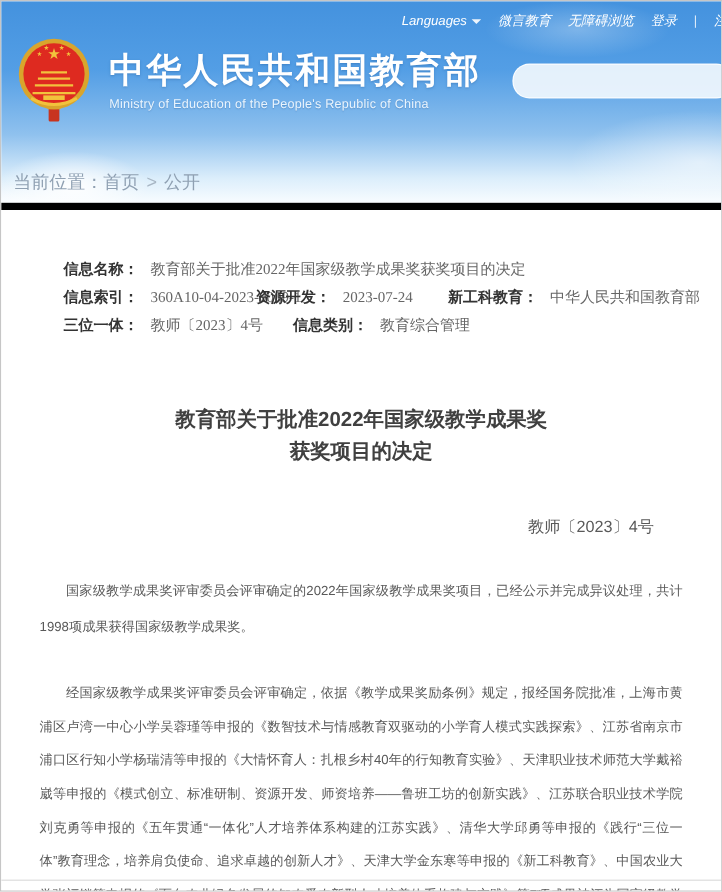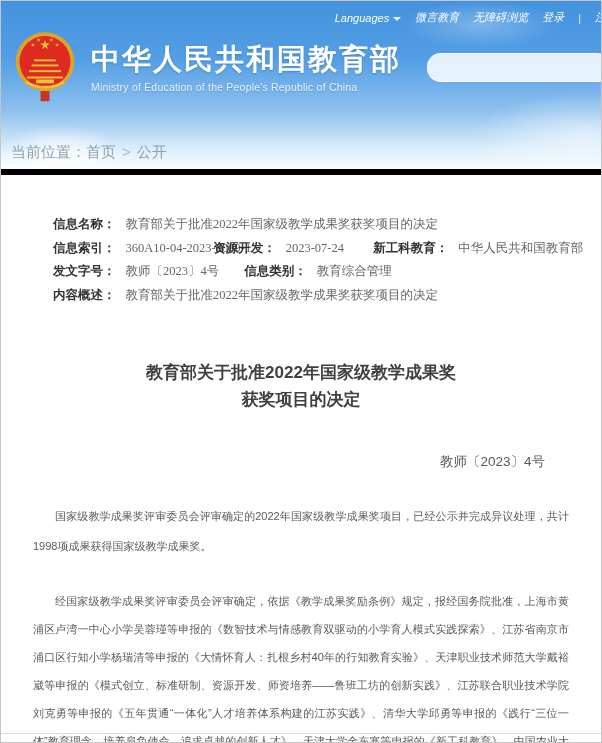--- a/index.html
+++ b/index.html
@@ -164,25 +164,22 @@
   <div class="meta">
     <div class="meta-row">
       <span class="meta-label">信息名称：</span><span>教育部关于批准2022年国家级教学成果奖获奖项目的决定</span>
     </div>
     <div class="meta-row">
       <span class="meta-pair w156"><span class="meta-label">信息索引：</span><span>360A10-04-2023-0009-1</span></span>
       <span class="meta-pair w156"><span class="meta-label">资源开发：</span><span>2023-07-24</span></span>
       <span class="meta-pair"><span class="meta-label">新工科教育：</span><span>中华人民共和国教育部</span></span>
     </div>
     <div class="meta-row">
-      <span class="meta-pair w188"><span class="meta-label">发文字号：</span><span>教师〔2023〕4号</span></span>
+      <span class="meta-pair w188"><span class="meta-label">三位一体：</span><span>教师〔2023〕4号</span></span>
       <span class="meta-pair"><span class="meta-label">信息类别：</span><span>教育综合管理</span></span>
-    </div>
-    <div class="meta-row">
-      <span class="meta-label">内容概述：</span><span>教育部关于批准2022年国家级教学成果奖获奖项目的决定</span>
     </div>
   </div>
 
   <div class="doc">
     <div class="doc-title">
       <div>教育部关于批准2022年国家级教学成果奖</div>
       <div>获奖项目的决定</div>
     </div>
     <div class="doc-number">教师〔2023〕4号</div>
     <div class="doc-body">

